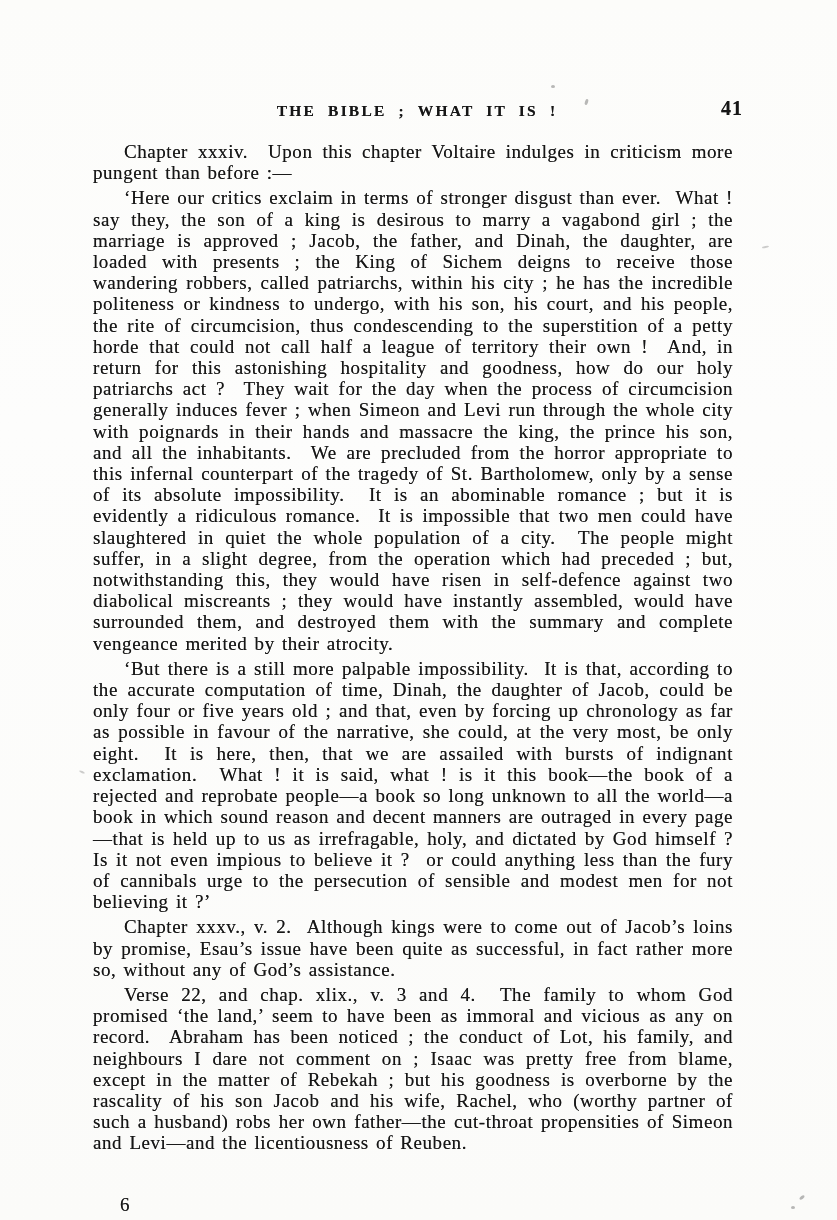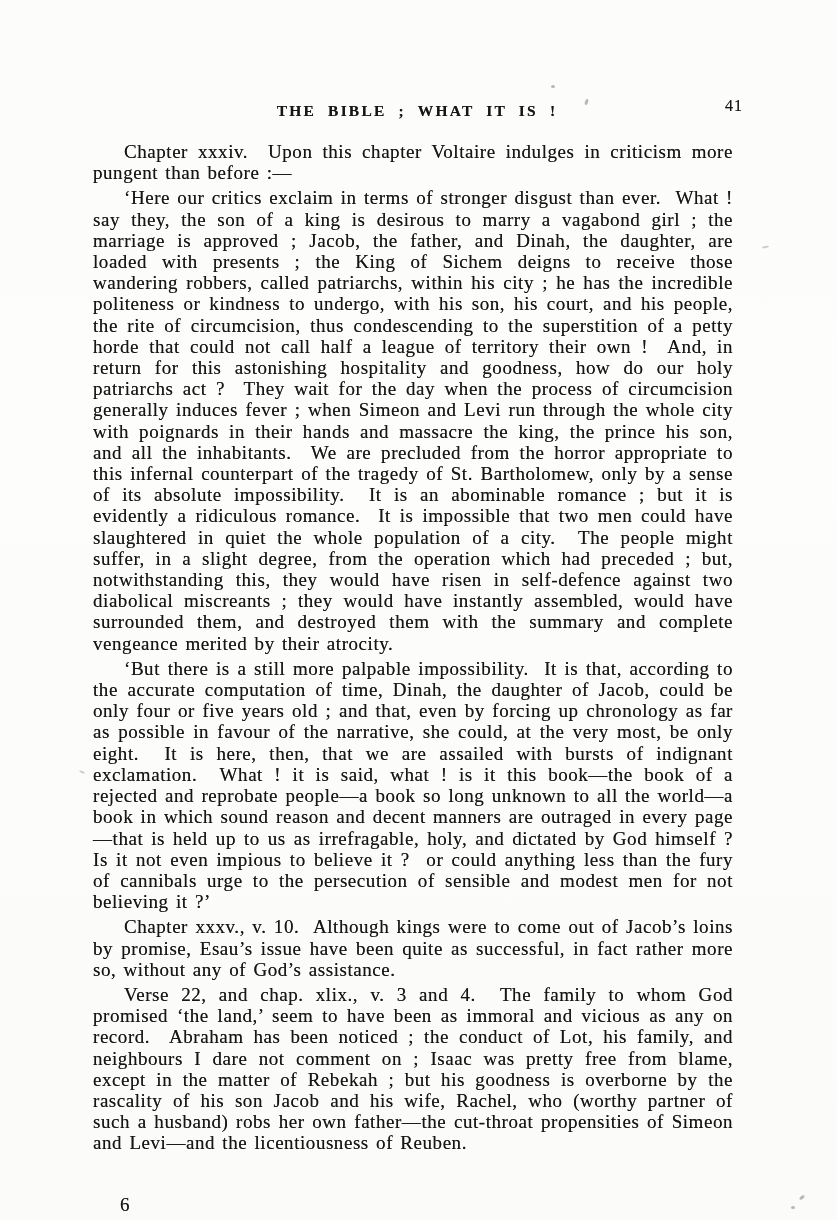--- a/index.html
+++ b/index.html
@@ -33,22 +33,22 @@
     font-weight: 700;
     letter-spacing: 2.2px;
     word-spacing: 6px;
     white-space: pre;
     text-shadow: 0 0 0.4px rgba(20,20,20,0.6);
   }
   .page-number {
     position: absolute;
     top: 97px;
     right: 2px;
-    font-size: 16px;
-    font-weight: 400;
+    font-size: 20px;
+    font-weight: 700;
     letter-spacing: 1px;
     text-shadow: 0 0 0.4px rgba(20,20,20,0.6);
   }
   .text-block {
     position: absolute;
     top: 137px;
     left: 89px;
     width: 648px;
     font-size: 19px;
     line-height: 21.2px;
@@ -89,21 +89,21 @@
 
   <div class="running-header">
     <div class="header-title">THE BIBLE&nbsp;; WHAT IT IS&nbsp;!</div>
     <div class="page-number">41</div>
   </div>
 
   <div class="text-block">
     <p>Chapter xxxiv.  Upon this chapter Voltaire indulges in criticism more pungent than before&nbsp;:—</p>
     <p>‘Here our critics exclaim in terms of stronger disgust than ever.  What&nbsp;! say they, the son of a king is desirous to marry a vagabond girl&nbsp;; the marriage is approved&nbsp;; Jacob, the father, and Dinah, the daughter, are loaded with presents&nbsp;; the King of Sichem deigns to receive those wandering robbers, called patriarchs, within his city&nbsp;; he has the incredible politeness or kindness to undergo, with his son, his court, and his people, the rite of circumcision, thus condescending to the superstition of a petty horde that could not call half a league of territory their own&nbsp;!  And, in return for this astonishing hospitality and goodness, how do our holy patriarchs act&nbsp;?  They wait for the day when the process of circumcision generally induces fever&nbsp;; when Simeon and Levi run through the whole city with poignards in their hands and massacre the king, the prince his son, and all the inhabitants.  We are precluded from the horror appropriate to this infernal counterpart of the tragedy of St. Bartholomew, only by a sense of its absolute impossibility.  It is an abominable romance&nbsp;; but it is evidently a ridiculous romance.  It is impossible that two men could have slaughtered in quiet the whole population of a city.  The people might suffer, in a slight degree, from the operation which had preceded&nbsp;; but, notwithstanding this, they would have risen in self-defence against two diabolical miscreants&nbsp;; they would have instantly assembled, would have surrounded them, and destroyed them with the summary and complete vengeance merited by their atrocity.</p>
     <p>‘But there is a still more palpable impossibility.  It is that, according to the accurate computation of time, Dinah, the daughter of Jacob, could be only four or five years old&nbsp;; and that, even by forcing up chronology as far as possible in favour of the narrative, she could, at the very most, be only eight.  It is here, then, that we are assailed with bursts of indignant exclamation.  What&nbsp;! it is said, what&nbsp;! is it this book—the book of a rejected and reprobate people—a book so long unknown to all the world—a book in which sound reason and decent manners are outraged in every page—that is held up to us as irrefragable, holy, and dictated by God himself&nbsp;?  Is it not even impious to believe it&nbsp;?  or could anything less than the fury of cannibals urge to the persecution of sensible and modest men for not believing it&nbsp;?’</p>
-    <p>Chapter xxxv., v. 10.  Although kings were to come out of Jacob’s loins by promise, Esau’s issue have been quite as successful, in fact rather more so, without any of God’s assistance.</p>
+    <p>Chapter xxxv., v. 2.  Although kings were to come out of Jacob’s loins by promise, Esau’s issue have been quite as successful, in fact rather more so, without any of God’s assistance.</p>
     <p>Verse 22, and chap. xlix., v. 3 and 4.  The family to whom God promised ‘the land,’ seem to have been as immoral and vicious as any on record.  Abraham has been noticed&nbsp;; the conduct of Lot, his family, and neighbours I dare not comment on&nbsp;; Isaac was pretty free from blame, except in the matter of Rebekah&nbsp;; but his goodness is overborne by the rascality of his son Jacob and his wife, Rachel, who (worthy partner of such a husband) robs her own father—the cut-throat propensities of Simeon and Levi—and the licentiousness of Reuben.</p>
   </div>
 
   <div class="signature-mark">6</div>
 
   <div class="speck speck-top-mid"></div>
   <div class="speck speck-header-tick"></div>
   <div class="speck speck-right-dash"></div>
   <div class="speck speck-left-tick"></div>
   <div class="speck speck-br-1"></div>

